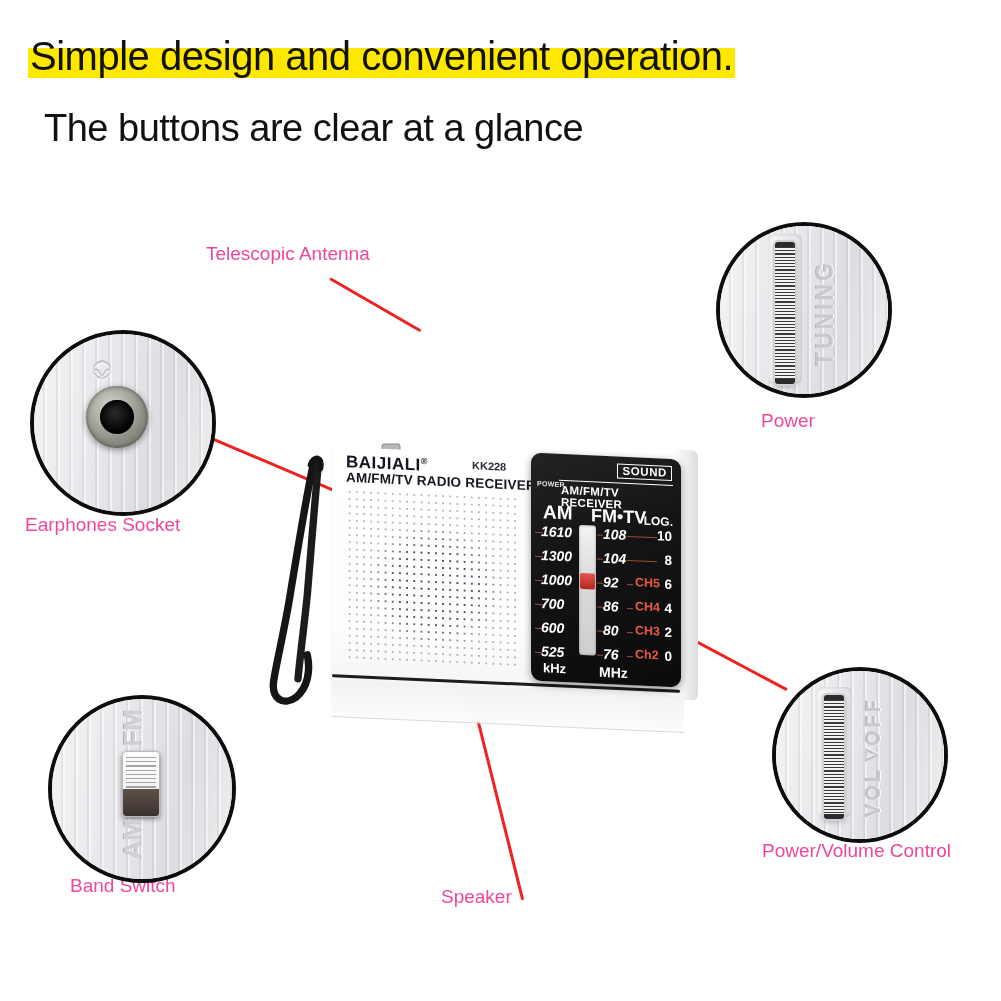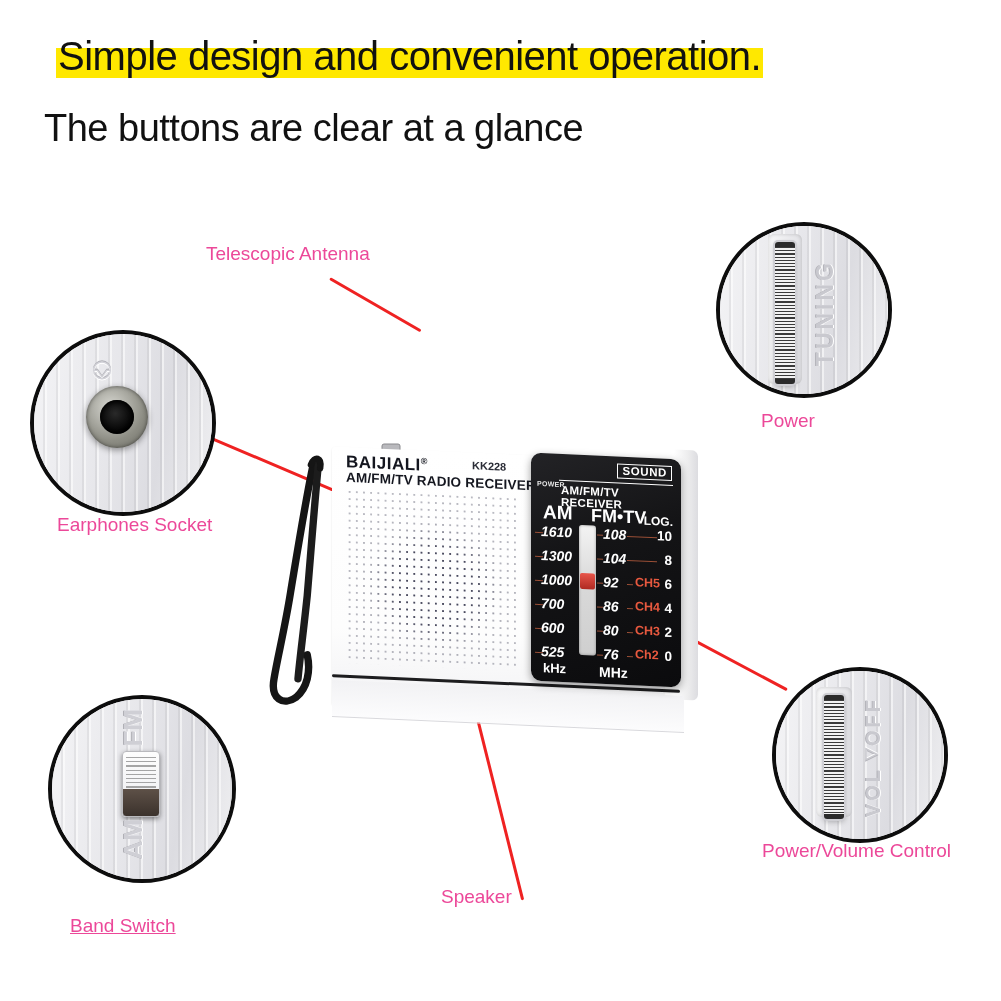--- a/index.html
+++ b/index.html
@@ -7,21 +7,21 @@
     width:1001px;height:1001px;
     background:#ffffff;
     font-family:"Liberation Sans", sans-serif;
     overflow:hidden;
     position:relative;
   }
   #stage{position:absolute;inset:0;width:1001px;height:1001px;}
 
   
   .head1{
-    position:absolute;left:56px;top:34px;
+    position:absolute;left:28px;top:34px;
     font-size:40px;line-height:44px;color:#111;
     white-space:nowrap;letter-spacing:-0.5px;
   }
   .head1 .hl{
     background:linear-gradient(to top,#ffe800 0%,#ffe800 68%,rgba(255,232,0,0) 68%);
     padding:0 2px;
   }
   .head2{
     position:absolute;left:44px;top:106px;
     font-size:38px;line-height:44px;color:#111;
@@ -235,22 +235,22 @@
   <div class="head2">The buttons are clear at a glance</div>
 
   <div class="lead" style="left:330px;top:277px;width:105px;transform:rotate(30deg);"></div>
   <div class="lead" style="left:200px;top:432px;width:145px;transform:rotate(23deg);"></div>
   <div class="lead" style="left:196px;top:713px;width:155px;transform:rotate(152deg);"></div>
   <div class="lead" style="left:448px;top:598px;width:310px;transform:rotate(76deg);"></div>
   <div class="lead" style="left:664px;top:612px;width:145px;transform:rotate(-119deg);"></div>
   <div class="lead" style="left:668px;top:625px;width:135px;transform:rotate(28deg);"></div>
 
   <div class="callout" style="left:206px;top:243px;">Telescopic Antenna</div>
-  <div class="callout" style="left:25px;top:514px;margin-left:32px;">Earphones Socket</div>
-  <div class="callout" style="left:70px;top:915px;text-decoration:underline;">Band Switch</div>
+  <div class="callout" style="left:25px;top:514px;">Earphones Socket</div>
+  <div class="callout" style="left:70px;top:875px;">Band Switch</div>
   <div class="callout" style="left:441px;top:886px;">Speaker</div>
   <div class="callout" style="left:761px;top:410px;">Power</div>
   <div class="callout" style="left:762px;top:840px;">Power/Volume Control</div>
 
   <div class="circ" style="left:30px;top:330px;width:178px;height:178px;">
     <div class="inner">
       <div class="ribs"></div>
       <div class="phoneicon" style="left:56px;top:18px;">⎉</div>
       <div class="jackring" style="left:52px;top:52px;width:62px;height:62px;"></div>
       <div class="jackhole" style="left:66px;top:66px;width:34px;height:34px;"></div>

